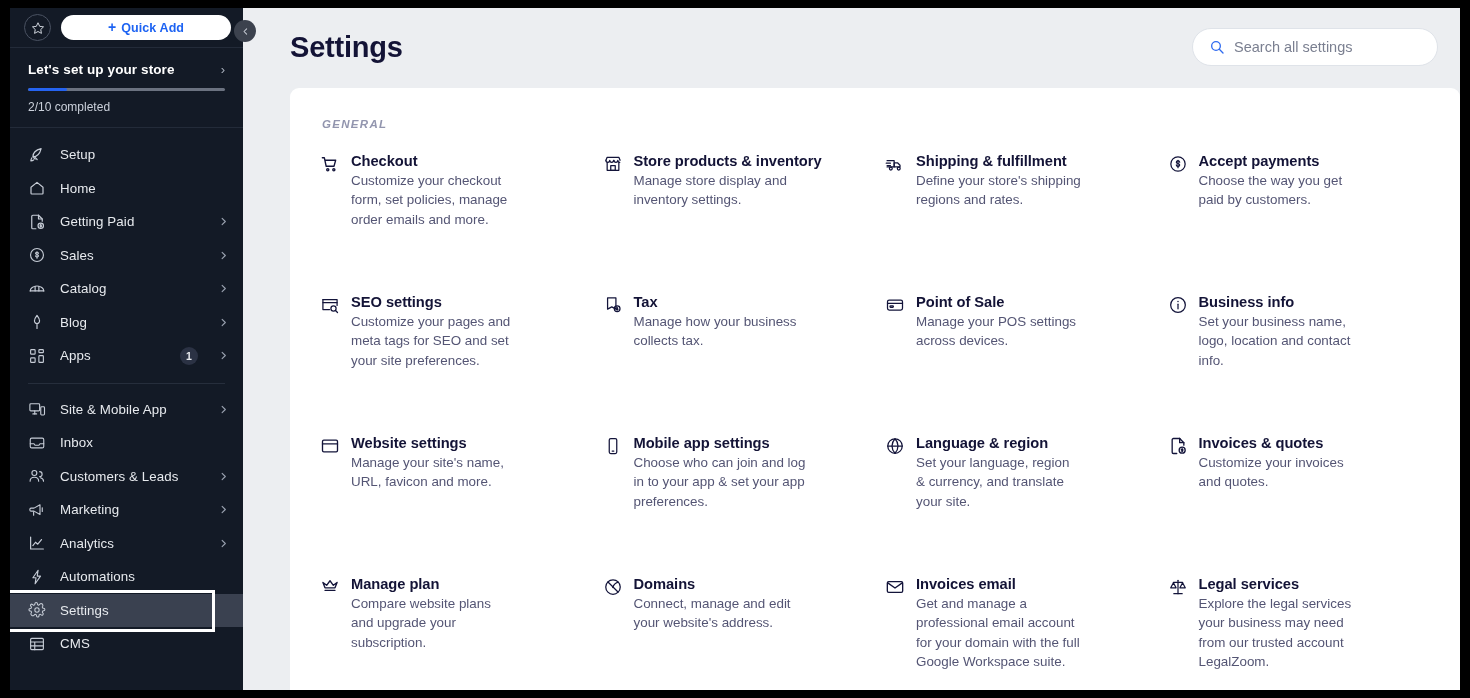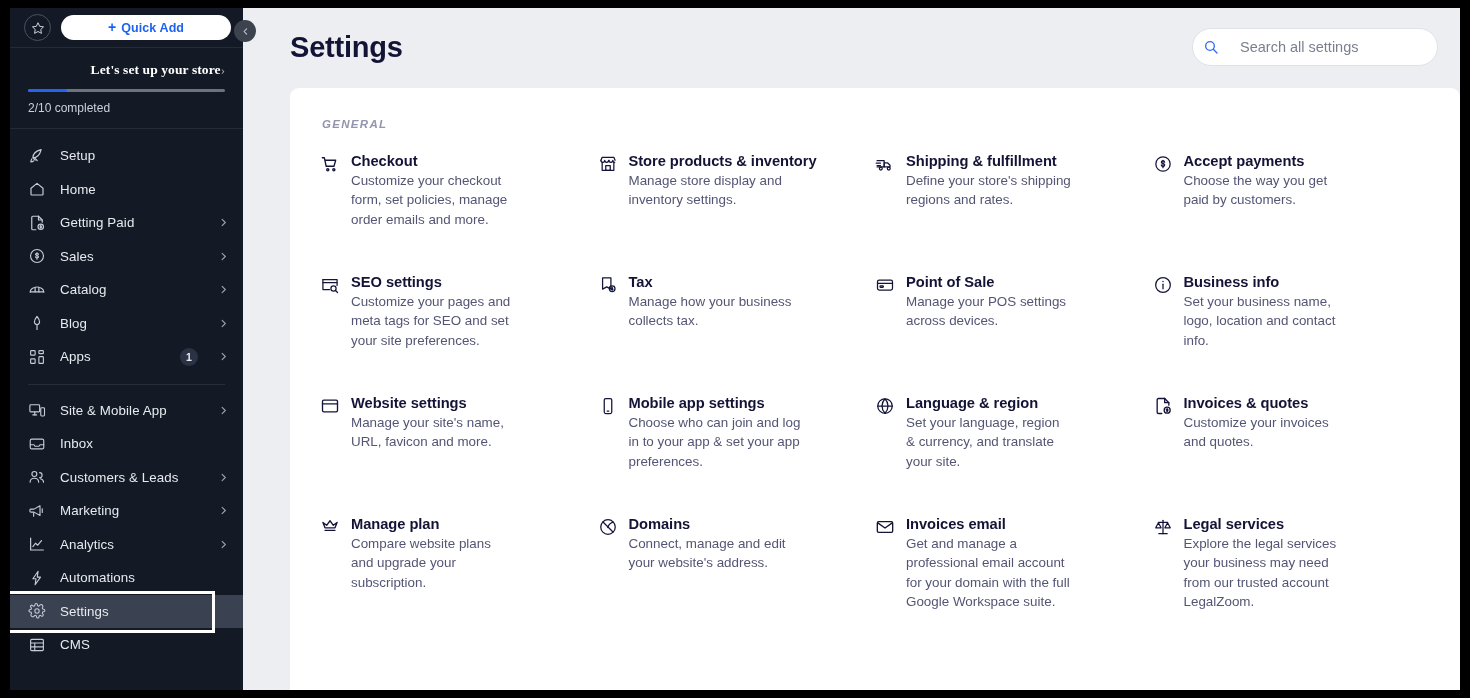--- a/index.html
+++ b/index.html
@@ -64,23 +64,22 @@
     cursor: pointer;
     letter-spacing: .1px;
   }
   .quick-add .plus { font-size: 14px; font-weight: 700; line-height: 1; margin-top:-1px;}
 
   .setup-block {
     padding: 14px 18px 13px 18px;
     border-bottom: 1px solid #232b39;
   }
   .setup-row {
-    display: flex; align-items: center; justify-content: flex-end;
+    display: flex; align-items: center; justify-content: space-between;
     cursor: pointer;
-    font-family: Liberation Serif, serif;
   }
   .setup-title {
     font-size: 13.5px; font-weight: 700; color: #ffffff; letter-spacing: .1px;
   }
   .setup-chev { color: #a7aebb; font-size: 13px; }
   .progress-track {
     margin-top: 11px;
     height: 3px;
     background: #6b7280;
     border-radius: 2px;
@@ -182,24 +181,23 @@
     letter-spacing: -.2px;
   }
   .search-box {
     width: 246px;
     height: 38px;
     background: #ffffff;
     border: 1px solid #dfe3e9;
     border-radius: 19px;
     display: flex;
     align-items: center;
-    gap: 21px;
+    gap: 9px;
     padding: 0 16px;
     cursor: text;
-    justify-content: center;
   }
   .search-box input {
     border: none; outline: none;
     flex: 1;
     font-size: 14.5px;
     color: #3a3a52;
     font-family: "Liberation Sans", sans-serif;
     background: transparent;
   }
   .search-box input::placeholder { color: #7a7f90; }
@@ -221,20 +219,21 @@
     color: #9295ae;
     margin-left: 2px;
     font-style: italic;
   }
   .grid {
     display: grid;
     grid-template-columns: repeat(4, 1fr);
     column-gap: 0px;
     row-gap: 0px;
     margin-top: 22px;
+    gap: 20px;
   }
   .cell {
     display: flex;
     gap: 11px;
     padding: 0 22px 0 0;
     min-height: 121px;
     cursor: pointer;
   }
   .cell .c-ico {
     width: 20px; height: 20px;

